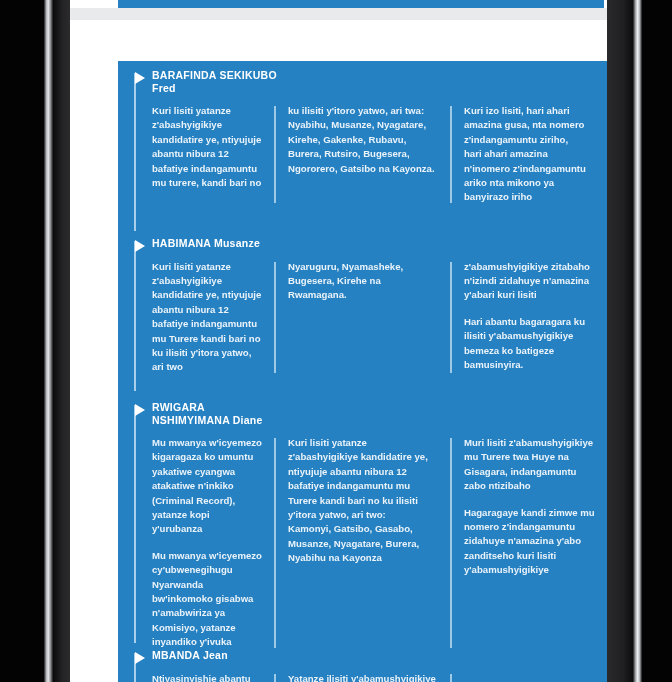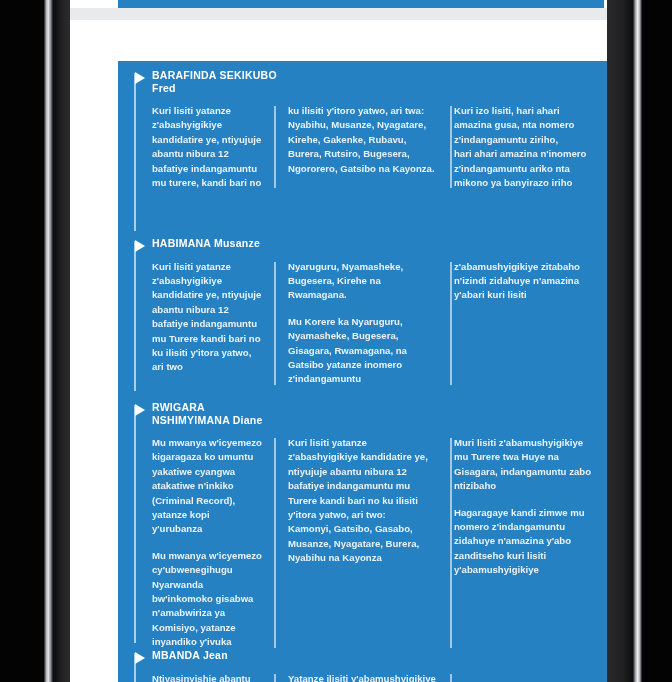--- a/index.html
+++ b/index.html
@@ -150,21 +150,21 @@
   .col {
     position: relative;
     color: #eaf3fa;
     font-size: 9.6px;
     line-height: 14.4px;
     box-sizing: border-box;
     font-weight: bold;
   }
   .col-1 { width: 122px; padding-right: 12px; }
   .col-2 { width: 176px; padding-left: 14px; padding-right: 12px; }
-  .col-3 { width: 156px; padding-left: 4px; padding-right: 10px; }
+  .col-3 { width: 156px; padding-left: 14px; padding-right: 10px; }
   .col-2::before, .col-3::before {
     content: "";
     position: absolute;
     left: 0; top: 2px; bottom: 2px;
     width: 2px;
     background: #9ecae8;
   }
   .para { margin: 0 0 12px 0; white-space: pre-line; }
   .para:last-child { margin-bottom: 0; }
 </style>
@@ -209,24 +209,24 @@
           <div class="entry-head">
             <span class="bullet-icon"></span>
             <div class="entry-name">HABIMANA Musanze</div>
           </div>
           <div class="entry-cols">
             <div class="col col-1">
               <p class="para">Kuri lisiti yatanze z'abashyigikiye kandidatire ye, ntiyujuje abantu nibura 12 bafatiye indangamuntu mu Turere kandi bari no ku ilisiti y'itora  yatwo, ari two</p>
             </div>
             <div class="col col-2">
               <p class="para">Nyaruguru, Nyamasheke, Bugesera, Kirehe na Rwamagana.</p>
-              <p class="para">Mu Korere ka Nyaruguru, Nyamasheke, Bugesera, Gisagara, Rwamagana, na Gatsibo yatanze inomero z'indangamuntu</p>
             </div>
             <div class="col col-3">
               <p class="para">z'abamushyigikiye zitabaho n'izindi zidahuye n'amazina y'abari kuri lisiti</p>
+              <p class="para">Hari abantu bagaragara ku ilisiti y'abamushyigikiye bemeza ko batigeze bamusinyira.</p>
             </div>
           </div>
         </div>
 
         <div class="entry" style="top:340px;">
           <div class="entry-rail" style="height:238px;"></div>
           <div class="entry-head">
             <span class="bullet-icon"></span>
             <div class="entry-name">RWIGARA
 NSHIMYIMANA Diane</div>

